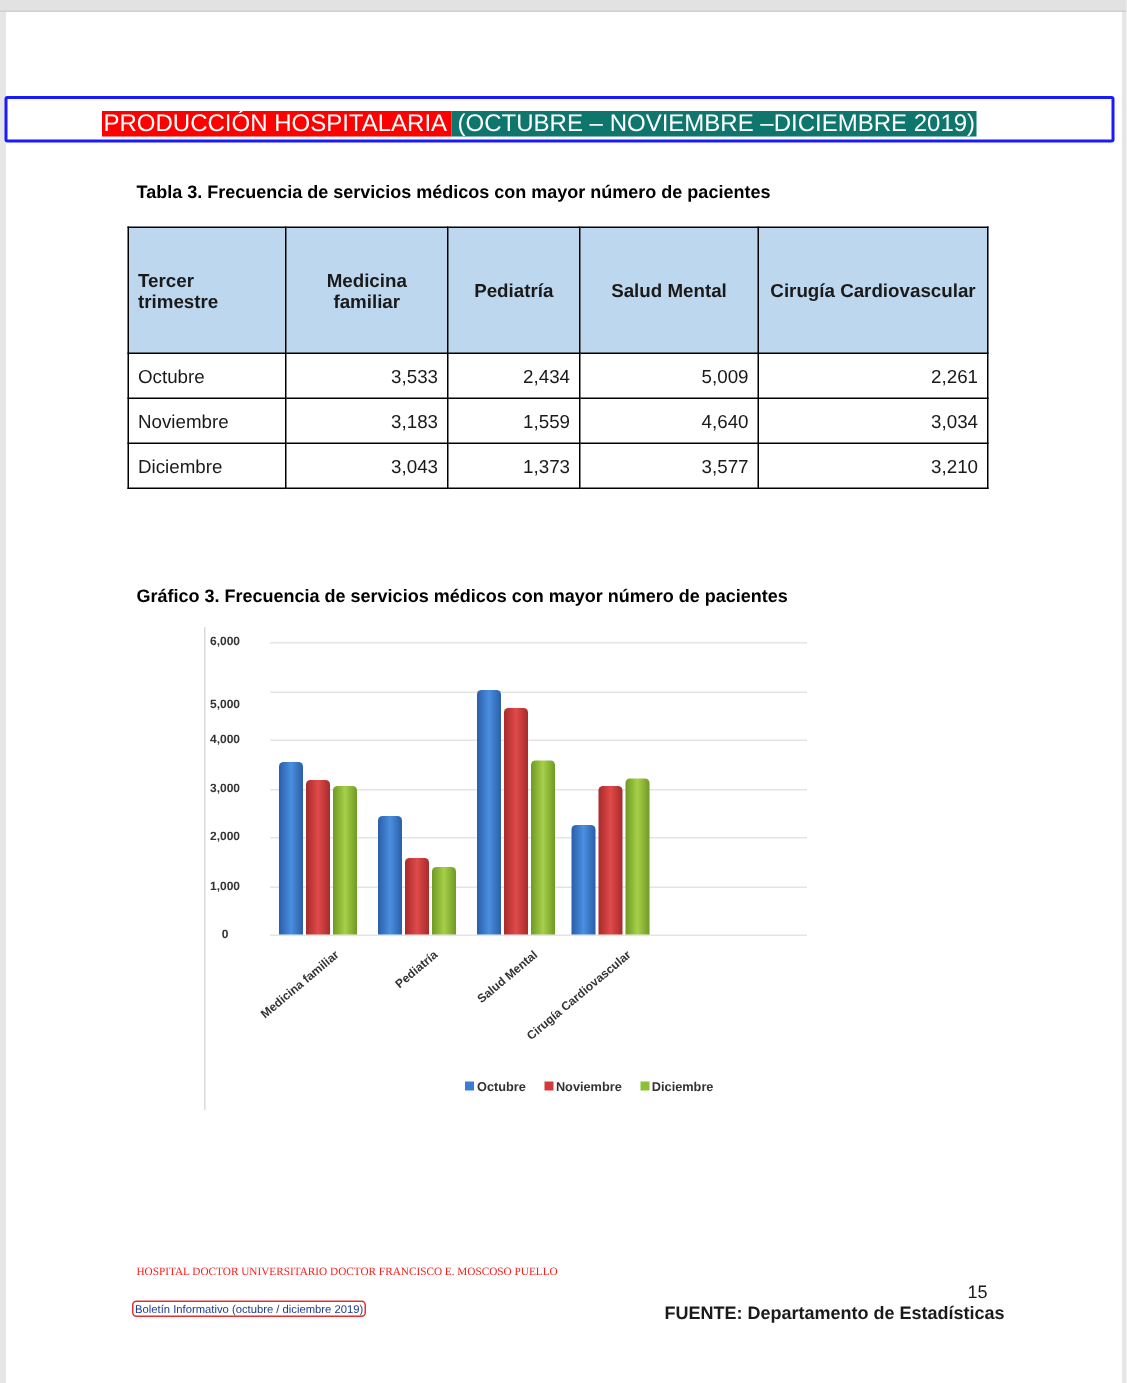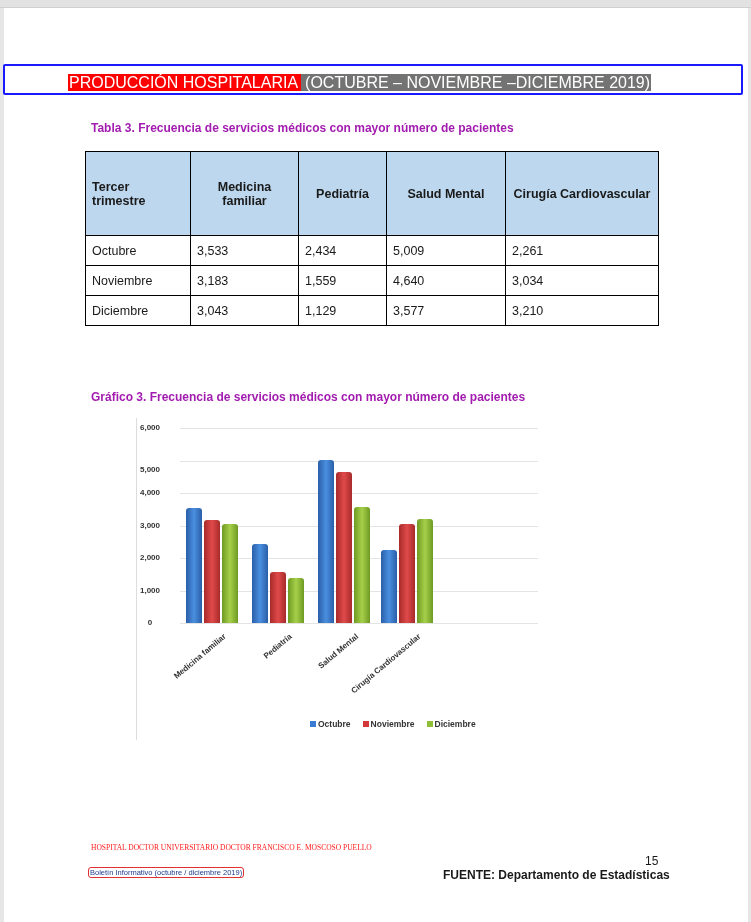--- a/index.html
+++ b/index.html
@@ -3,27 +3,27 @@
 <meta charset="utf-8">
 <style>
   html, body { margin:0; padding:0; }
   body { width:751px; height:922px; background:#e6e6e6; position:relative; overflow:hidden;
          font-family:"Liberation Sans", sans-serif; }
   .topbar { position:absolute; left:0; top:0; width:751px; height:7px; background:#e2e2e2; border-bottom:1px solid #d0d0d0; }
   .page { position:absolute; left:4px; top:8px; width:744px; height:914px; background:#ffffff; }
   .banner { position:absolute; left:3px; top:64px; width:740px; height:31px; border:2px solid #1a1aff; border-radius:2px; box-sizing:border-box; }
   .banner-text { position:absolute; left:68px; top:72px; height:22px; font-size:16px; line-height:22px; white-space:nowrap; }
   .b-red { background:#ff0000; color:#ffffff; padding:0 3px 0 1px; }
-  .b-blue { background:#737373; color:#ffffff; padding:0 1px 0 4px; }
-  .caption { position:absolute; font-weight:bold; font-size:12px; color:#a21caf; white-space:nowrap; }
+  .b-blue { background:#0f766e; color:#ffffff; padding:0 1px 0 4px; }
+  .caption { position:absolute; font-weight:bold; font-size:12px; color:#000000; white-space:nowrap; }
   table.data { position:absolute; left:85px; top:151px; border-collapse:collapse; font-size:12.5px; color:#1a1a1a; }
   table.data td, table.data th { border:1px solid #000; padding:0 6px; }
   table.data th { background:#bdd7ee; font-weight:bold; height:83px; text-align:center; }
   table.data th.first { text-align:left; }
-  table.data td { height:29px; text-align:left; }
+  table.data td { height:29px; text-align:right; }
   table.data td.first { text-align:left; }
   .chart-frame { position:absolute; left:136px; top:418px; width:1px; height:322px; background:#dcdcdc; }
   .ytick { position:absolute; width:40px; text-align:center; font-size:8px; font-weight:bold; color:#333; }
   .grid { position:absolute; height:1px; background:#e4e4e4; }
   .bar { position:absolute; bottom:0; width:16px; border-radius:3px 3px 0 0; }
   .bar.s0 { background:linear-gradient(90deg,#2a5ea8,#4a8fe0 50%,#2a5ea8); }
   .bar.s1 { background:linear-gradient(90deg,#a82a2a,#e04a4a 50%,#a82a2a); }
   .bar.s2 { background:linear-gradient(90deg,#6e9a22,#a6d04a 50%,#6e9a22); }
   .xlabel { position:absolute; font-size:8px; font-weight:bold; color:#333; white-space:nowrap; transform-origin:right top; transform:rotate(-40deg); text-align:right; }
   .legend { position:absolute; left:310px; top:719px; font-size:8.5px; font-weight:bold; color:#333; display:flex; gap:12px; }
@@ -66,21 +66,21 @@
     <tr>
       <td class="first">Noviembre</td>
       <td>3,183</td>
       <td>1,559</td>
       <td>4,640</td>
       <td>3,034</td>
     </tr>
     <tr>
       <td class="first">Diciembre</td>
       <td>3,043</td>
-      <td>1,129</td>
+      <td>1,373</td>
       <td>3,577</td>
       <td>3,210</td>
     </tr>
   </tbody>
 </table>
 
 <div class="caption" style="left:91px; top:390px;">Gráfico 3. Frecuencia de servicios médicos con mayor número de pacientes</div>
 
 <div class="chart-frame"></div>
 <div id="chart-area"></div>

